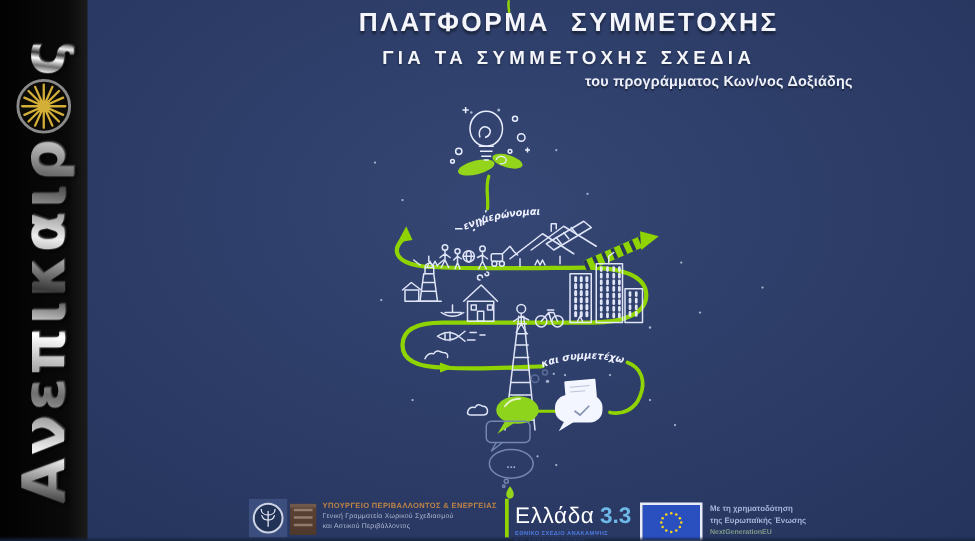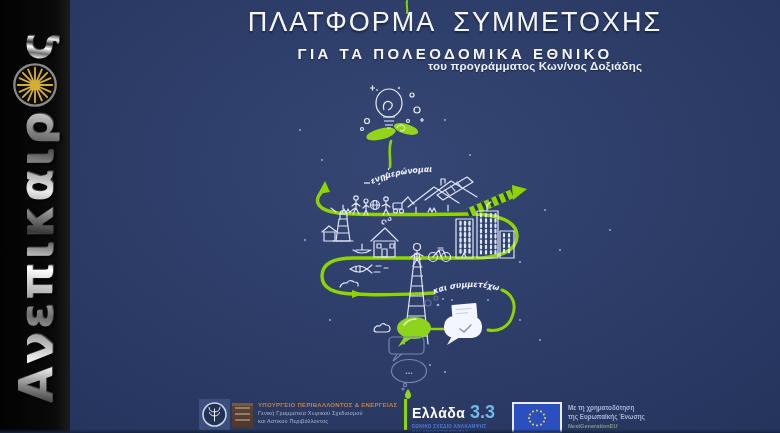--- a/index.html
+++ b/index.html
@@ -19,41 +19,41 @@
   .chrome{
     font-size:47px;font-weight:900;letter-spacing:3px;line-height:1;
     font-family:"DejaVu Sans", sans-serif;
     background:linear-gradient(97deg,#2c2c2c 0%,#f7f7f7 14%,#6f6f6f 30%,#ffffff 46%,#383838 58%,#ededed 72%,#4d4d4d 86%,#d8d8d8 100%);
     -webkit-background-clip:text;background-clip:text;color:transparent;
     filter:drop-shadow(1px 1px 0 rgba(255,255,255,0.28)) drop-shadow(-1px 2px 2px rgba(0,0,0,0.9));
   }
   .sun{width:46px;height:46px;flex:0 0 auto;}
   
   .titles{position:absolute;left:130px;right:0;top:7px;text-align:center;color:#f4f6fb;z-index:2;}
-  .title1{font-size:27px;font-weight:400;letter-spacing:2px;word-spacing:9px;margin:0;
+  .title1{font-size:21px;font-weight:700;letter-spacing:2px;word-spacing:9px;margin:0;
     text-shadow:0 2px 2px rgba(0,0,0,0.45);}
   .title2{font-size:15px;font-weight:800;letter-spacing:3.5px;margin:7px 0 0 0;
     text-shadow:0 1px 2px rgba(0,0,0,0.45);}
-  .subtitle{position:absolute;left:428px;top:60px;font-size:11.5px;font-weight:700;
+  .subtitle{position:absolute;left:468px;top:60px;font-size:11.5px;font-weight:700;
     color:#eef1f9;letter-spacing:0.2px;text-shadow:0 1px 1px rgba(0,0,0,0.4);z-index:2;}
   
   .art{position:absolute;left:0;top:0;width:780px;height:433px;z-index:1;}
   
   .footer-item{position:absolute;z-index:2;}
   .min-emblem{left:199px;top:399px;width:31px;height:31px;}
   .min-plate{left:232px;top:403px;width:21px;height:25px;
     background:linear-gradient(180deg,#5d4334,#4e382c);
     box-shadow:inset 0 3px 0 rgba(255,255,255,0.12);}
   .min-plate i{display:block;height:2px;margin:4px 3px 0 3px;background:rgba(220,200,180,0.45);}
   .min-text{left:258px;top:401px;width:160px;line-height:1.45;}
   .min-line1{font-size:6px;font-weight:700;color:#c08445;letter-spacing:0.3px;}
   .min-line2{font-size:5.5px;color:#aeb8d2;letter-spacing:0.2px;}
   .gr-bar{left:404px;top:399px;width:3px;height:31px;background:#8fd400;}
   .gr-logo{left:412px;top:402px;color:#fff;}
-  .gr-name{font-size:14px;font-weight:700;letter-spacing:0.5px;}
+  .gr-name{font-size:18px;font-weight:400;letter-spacing:0.5px;}
   .gr-ver{font-size:18px;font-weight:900;color:#6fb9e8;}
   .gr-sub{font-size:4.6px;color:#4d79dd;font-weight:700;line-height:1.35;margin-top:1px;letter-spacing:0.3px;}
   .eu-flag{left:514px;top:404px;width:46px;height:28px;background:#2a50c0;
     outline:2px solid #e8ecf8;outline-offset:0;}
   .eu-text{left:568px;top:404px;line-height:1.4;}
   .eu-line{font-size:6.3px;font-weight:700;color:#a6b4d8;}
   .eu-ngeu{font-size:5.6px;font-weight:700;color:#7e9a8a;margin-top:1px;}
   .bottom-strip{position:absolute;left:0;bottom:0;width:780px;height:4px;
     background:linear-gradient(180deg,rgba(10,18,40,0),#16233f);z-index:4;}
 </style>
@@ -249,21 +249,21 @@
                    M20,20 L6.5,14 M20,20 L33.5,26 M20,20 L14,33.5 M20,20 L26,6.5"></path>
         </g>
         <circle cx="20" cy="20" r="3.2" fill="#d4af37"></circle>
       </svg>
       <span class="chrome">ς</span>
     </div>
   </div>
 
   <div class="titles">
     <div class="title1">ΠΛΑΤΦΟΡΜΑ ΣΥΜΜΕΤΟΧΗΣ</div>
-    <div class="title2">ΓΙΑ ΤΑ ΠΟΛΕΟΔΟΜΙΚΑ ΕΘΝΙΚΟ</div>
+    <div class="title2">ΓΙΑ ΤΑ ΣΥΜΜΕΤΟΧΗΣ ΣΧΕΔΙΑ</div>
   </div>
   <div class="subtitle">του προγράμματος Κων/νος Δοξιάδης</div>
 
   <svg class="footer-item min-emblem" viewBox="0 0 31 31">
     <rect x="0" y="0" width="31" height="31" fill="#3c4e7e"></rect>
     <circle cx="15.5" cy="15.5" r="11.5" fill="#223156" stroke="#ccd4e4" stroke-width="1.6"></circle>
     <path d="M15.5,22 V10 M15.5,13 C12,13 10,11 10,8.5 M15.5,13 C19,13 21,11 21,8.5
              M15.5,17 C12.5,17 11,15.5 10.5,13.5 M15.5,17 C18.5,17 20,15.5 20.5,13.5" stroke="#e8edf7" stroke-width="1" fill="none" stroke-linecap="round"></path>
   </svg>
   <div class="footer-item min-plate">

